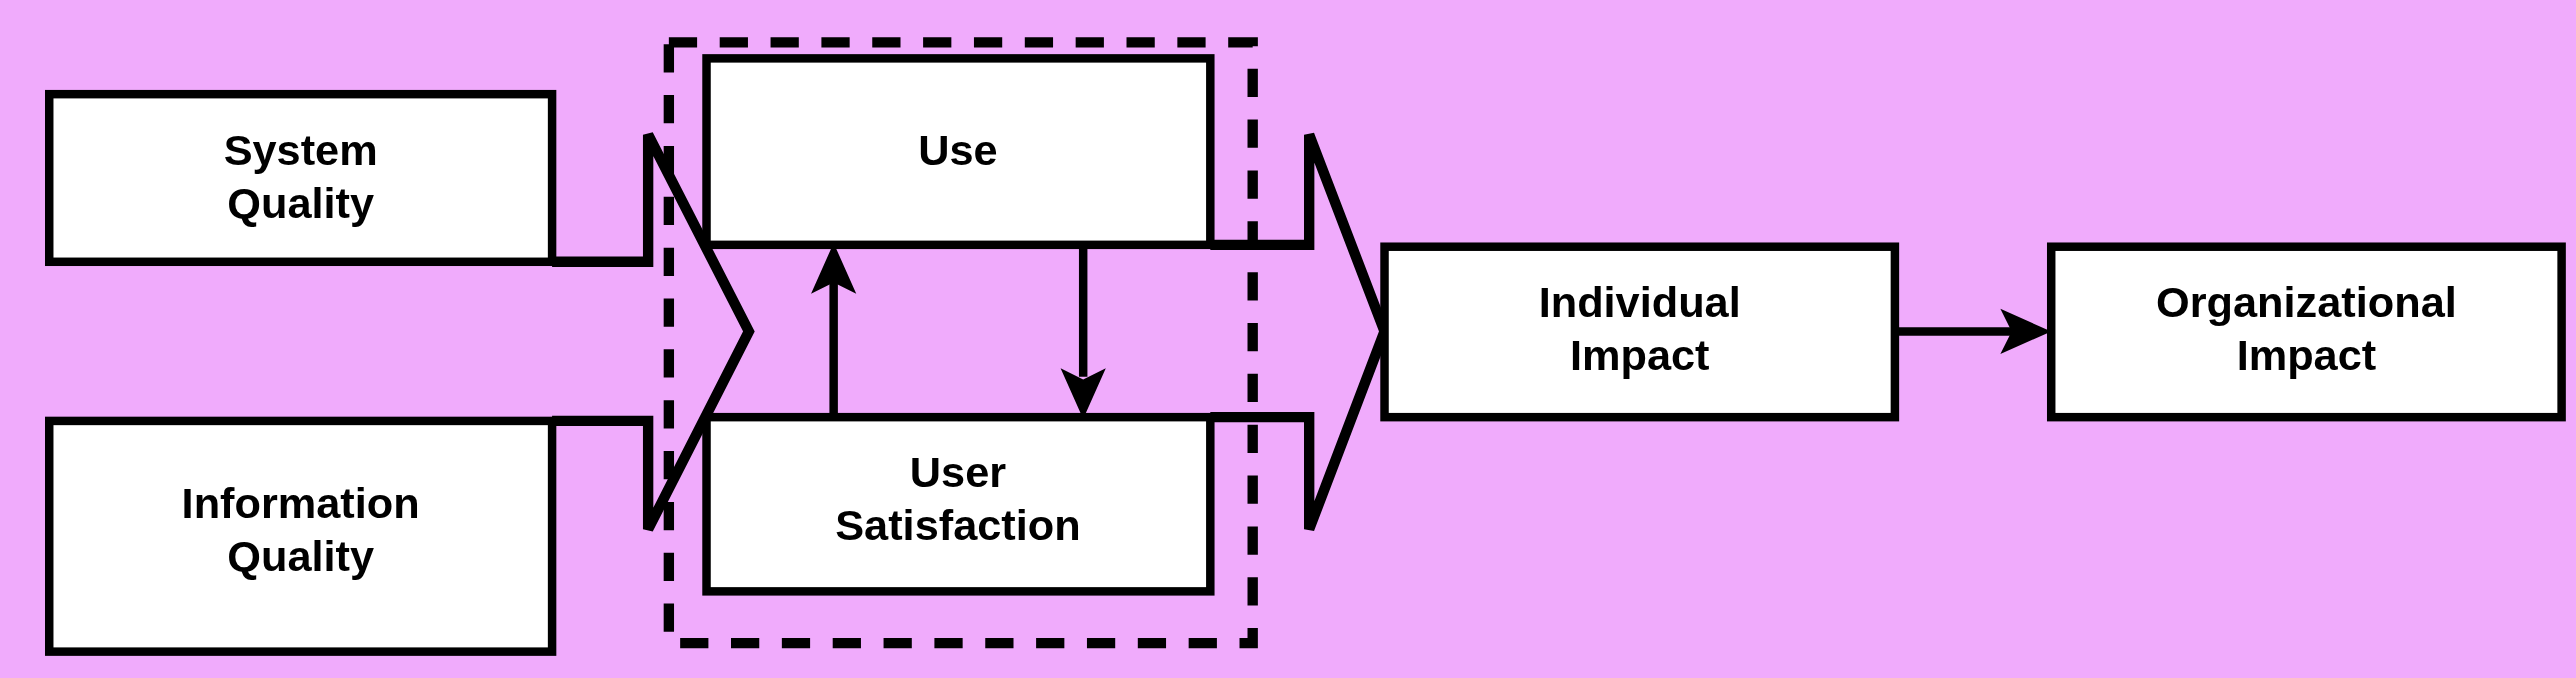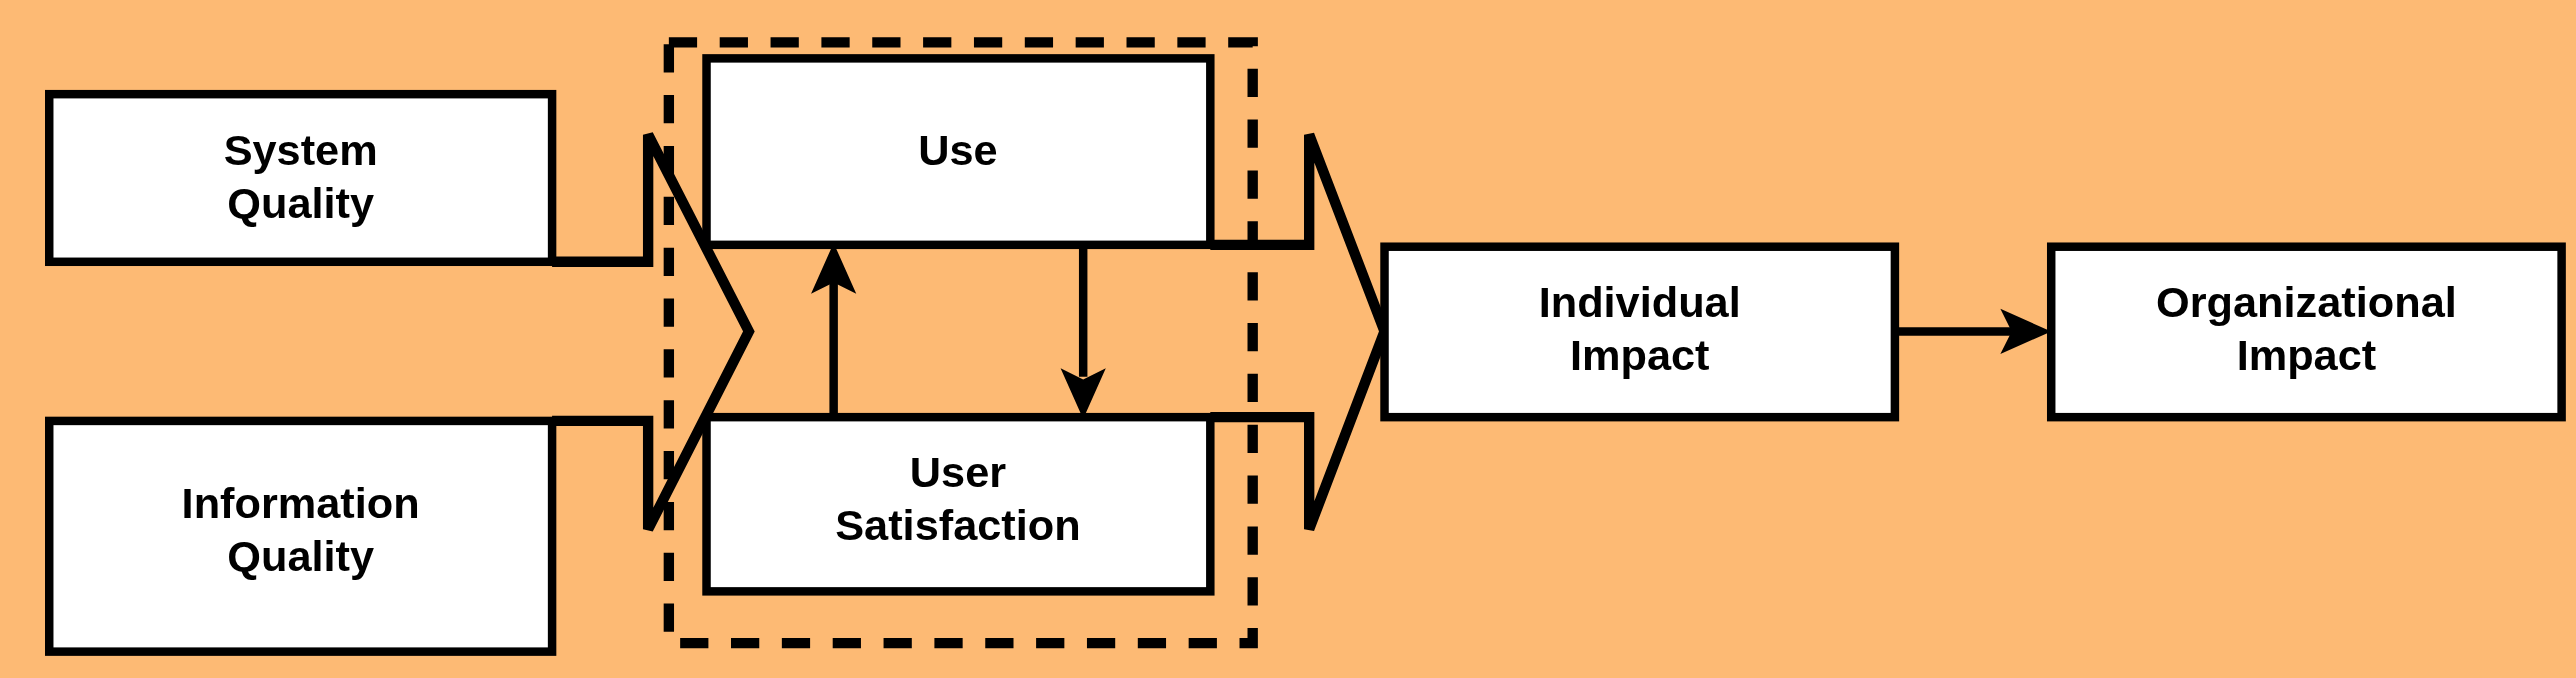--- a/index.html
+++ b/index.html
@@ -8,21 +8,21 @@
     padding: 0;
     background: #ffffff;
   }
   body {
     font-family: "Liberation Sans", sans-serif;
   }
   #diagram-root {
     position: relative;
     width: 2576px;
     height: 678px;
-    background: #fdba74;
+    background: #f0abfc;
     overflow: hidden;
   }
   svg#diagram-svg {
     display: block;
     width: 2576px;
     height: 678px;
   }
   .node-box {
     fill: #ffffff;
     stroke: #000000;

